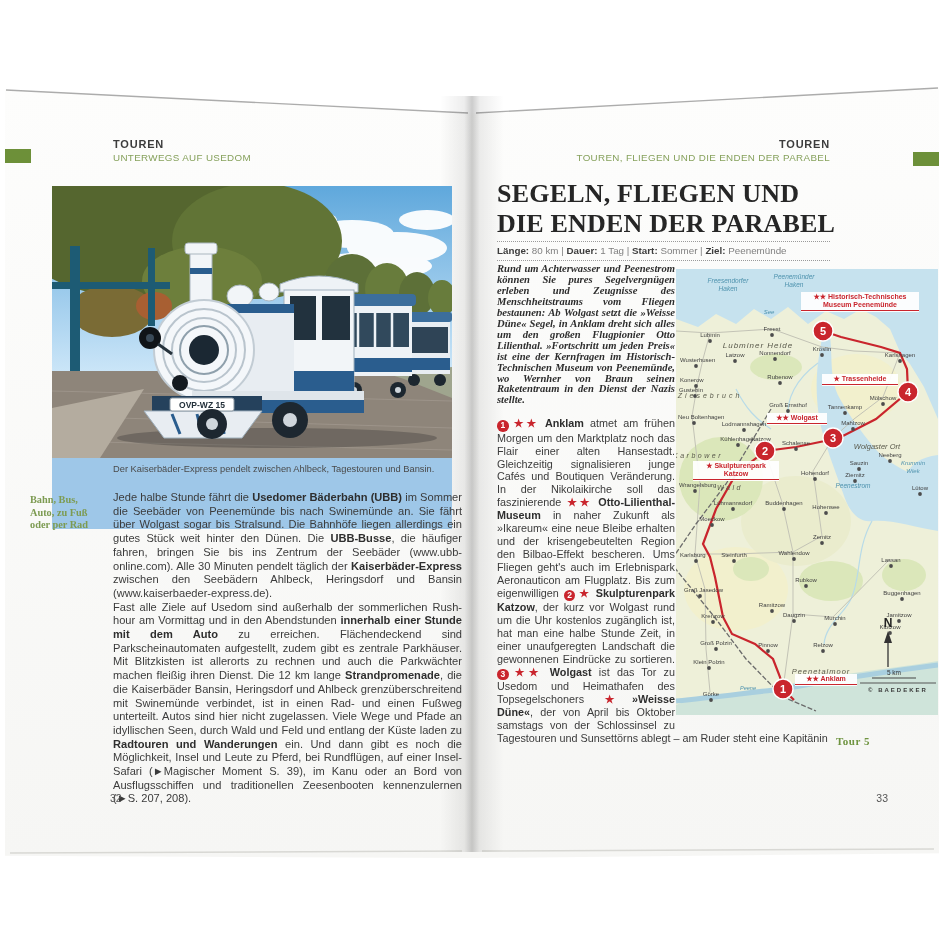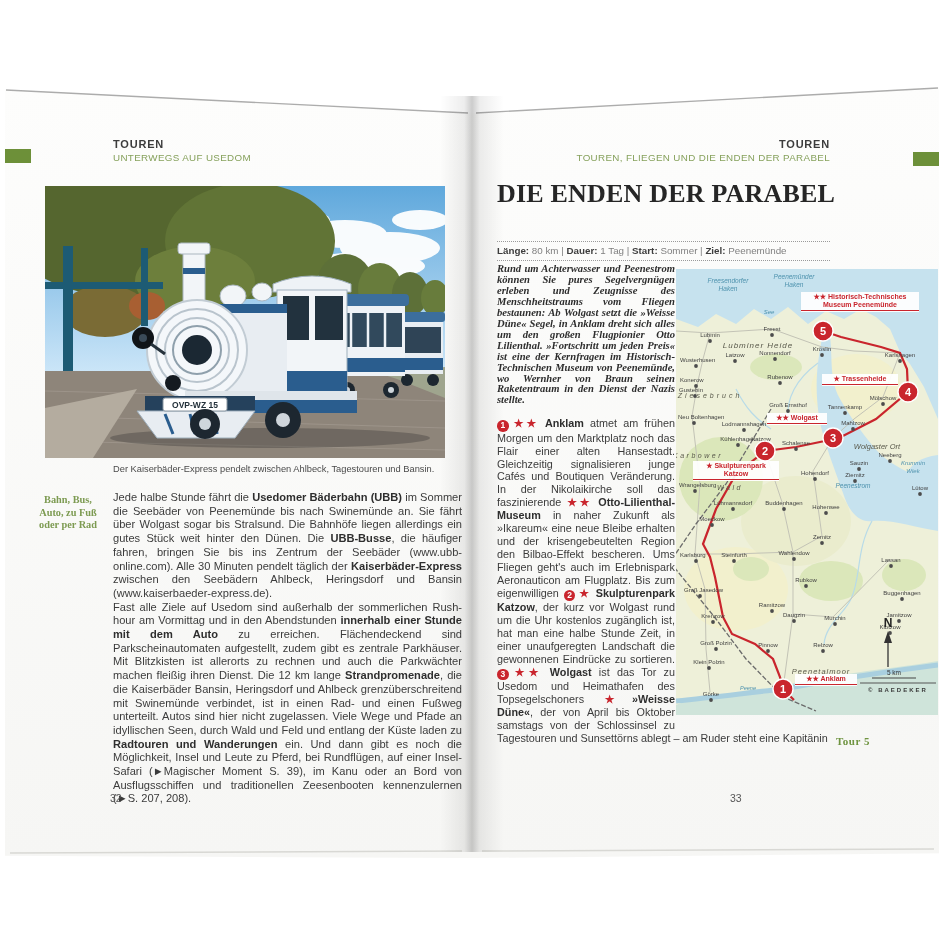--- a/index.html
+++ b/index.html
@@ -12,31 +12,31 @@
   .gutter{position:absolute;left:440px;top:96px;width:64px;height:756px;pointer-events:none;
           background:linear-gradient(to right,rgba(0,0,0,0),rgba(0,0,0,.07) 38%,rgba(0,0,0,.20) 50%,rgba(0,0,0,.07) 62%,rgba(0,0,0,0))}
   .edgelines{position:absolute;left:0;top:0;pointer-events:none}
   .tab{position:absolute;width:26px;height:14px;background:#6d9039}
   .tab-l{left:5px;top:149px}.tab-r{left:913px;top:152px}
   .hdr{position:absolute;top:138px}
   .hdr-l{left:113px;text-align:left}
   .hdr-r{left:430px;width:400px;text-align:right}
   .kicker{font-weight:bold;font-size:11px;color:#3c3c3c;letter-spacing:.8px}
   .subkicker{font-size:9.8px;color:#86a15c;letter-spacing:.35px;margin-top:2px}
-  .photo{position:absolute;left:45px;top:186px;width:400px;height:272px;overflow:hidden;background:#9ec7e8}
+  .photo{position:absolute;left:52px;top:186px;width:400px;height:343px;overflow:hidden;background:#9ec7e8}
   .caption{position:absolute;left:113px;top:464px;width:350px;font-size:9.3px;color:#4a4a4a}
-  .marginnote{position:absolute;left:30px;top:494px;width:76px;text-align:center;
+  .marginnote{position:absolute;left:30px;top:494px;width:76px;text-align:left;
               font-family:"Liberation Serif",serif;font-weight:bold;font-size:10.3px;line-height:12.6px;color:#7d9b52}
   .bodytext{position:absolute;left:113px;top:491px;width:349px;font-size:11.1px;line-height:13.7px;
             color:#3b3b3b;text-align:justify}
   .bodytext p{margin:0}
   .b{font-weight:bold;color:#2e2e2e}
   .red{color:#c9252d;font-weight:bold}
   .pagenum{position:absolute;top:792px;font-size:10.5px;color:#565656}
-  .pn-l{left:110px}.pn-r{left:730px;width:182px;}
+  .pn-l{left:110px}.pn-r{left:706px;width:182px;text-align:right}
   .rtitle{position:absolute;left:497px;top:179px;font-family:"Liberation Serif",serif;font-size:26px;
           font-weight:bold;color:#262626;line-height:30px;letter-spacing:.2px}
   .rtitle span{display:block}
   .meta{position:absolute;left:497px;top:241px;width:333px;font-size:9.8px;color:#808080;
         border-top:1px dotted #9a9a9a;border-bottom:1px dotted #9a9a9a;padding:3px 0 4px}
   .meta .b{color:#3d3d3d}
   .rcontent{position:absolute;left:497px;top:264px;width:441px}
   .mapbox{float:right;width:262px;height:446px;margin:5px 0 8px 1px;position:relative;background:#eef0d9}
   .intro{font-family:"Liberation Serif",serif;font-style:italic;font-weight:bold;font-size:10.6px;
          line-height:10.95px;color:#2d2d2d;text-align:justify;margin:0 0 6px}
@@ -193,20 +193,21 @@
   <p><span class="">Fast alle Ziele auf Usedom sind außerhalb der sommerlichen Rush-hour am Vormittag und in den Abendstunden </span><span class="b">innerhalb einer Stunde mit dem Auto</span><span class=""> zu erreichen. Flächendeckend sind Parkscheinautomaten aufgestellt, zudem gibt es zentrale Parkhäuser. Mit Blitzkisten ist allerorts zu rechnen und auch die Parkwächter machen fleißig ihren Dienst. Die 12 km lange </span><span class="b">Strandpromenade</span><span class="">, die die Kaiserbäder Bansin, Heringsdorf und Ahlbeck grenzüberschreitend mit Swinemünde verbindet, ist in einen Rad- und einen Fußweg unterteilt. Autos sind hier nicht zugelassen. Viele Wege und Pfade an idyllischen Seen, durch Wald und Feld und entlang der Küste laden zu </span><span class="b">Radtouren und Wanderungen</span><span class=""> ein. Und dann gibt es noch die Möglichkeit, Insel und Leute zu Pferd, bei Rundflügen, auf einer Insel-Safari (►Magischer Moment S. 39), im Kanu oder an Bord von Ausflugsschiffen und traditionellen Zeesenbooten kennenzulernen (►S. 207, 208).</span></p>
 </div>
 <div class="pagenum pn-l">32</div>
 
 <div class="hdr hdr-r">
   <div class="kicker">TOUREN</div>
   <div class="subkicker">TOUREN, FLIEGEN UND DIE ENDEN DER PARABEL</div>
 </div>
 
 <h1 class="rtitle" style="margin:0">
+  <span>SEGELN, FLIEGEN UND</span>
   <span>DIE ENDEN DER PARABEL</span>
 </h1>
 
 <div class="meta"><span class="b">Länge:</span><span class=""> 80 km | </span><span class="b">Dauer:</span><span class=""> 1 Tag | </span><span class="b">Start:</span><span class=""> Sommer | </span><span class="b">Ziel:</span><span class=""> Peenemünde</span></div>
 
 <div class="rcontent">
   <div class="mapbox">
     <svg viewBox="0 0 262 446" width="262" height="446">
       <rect width="262" height="446" fill="#eef0d9"></rect>
       <ellipse cx="60" cy="320" rx="52" ry="42" fill="#f2f0cd"></ellipse>

